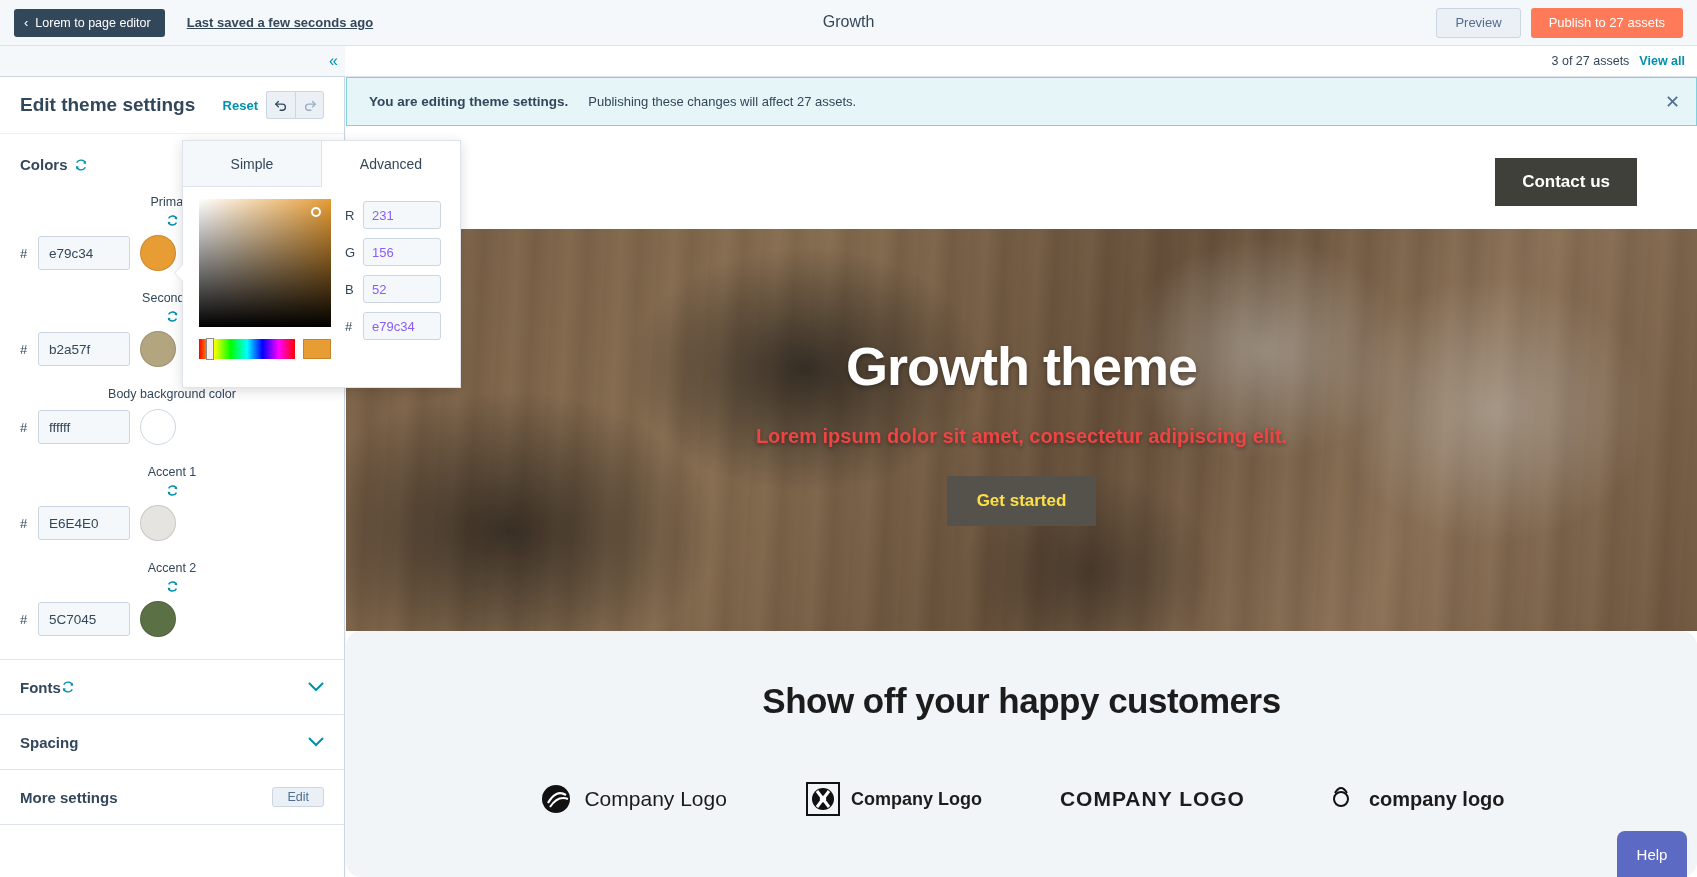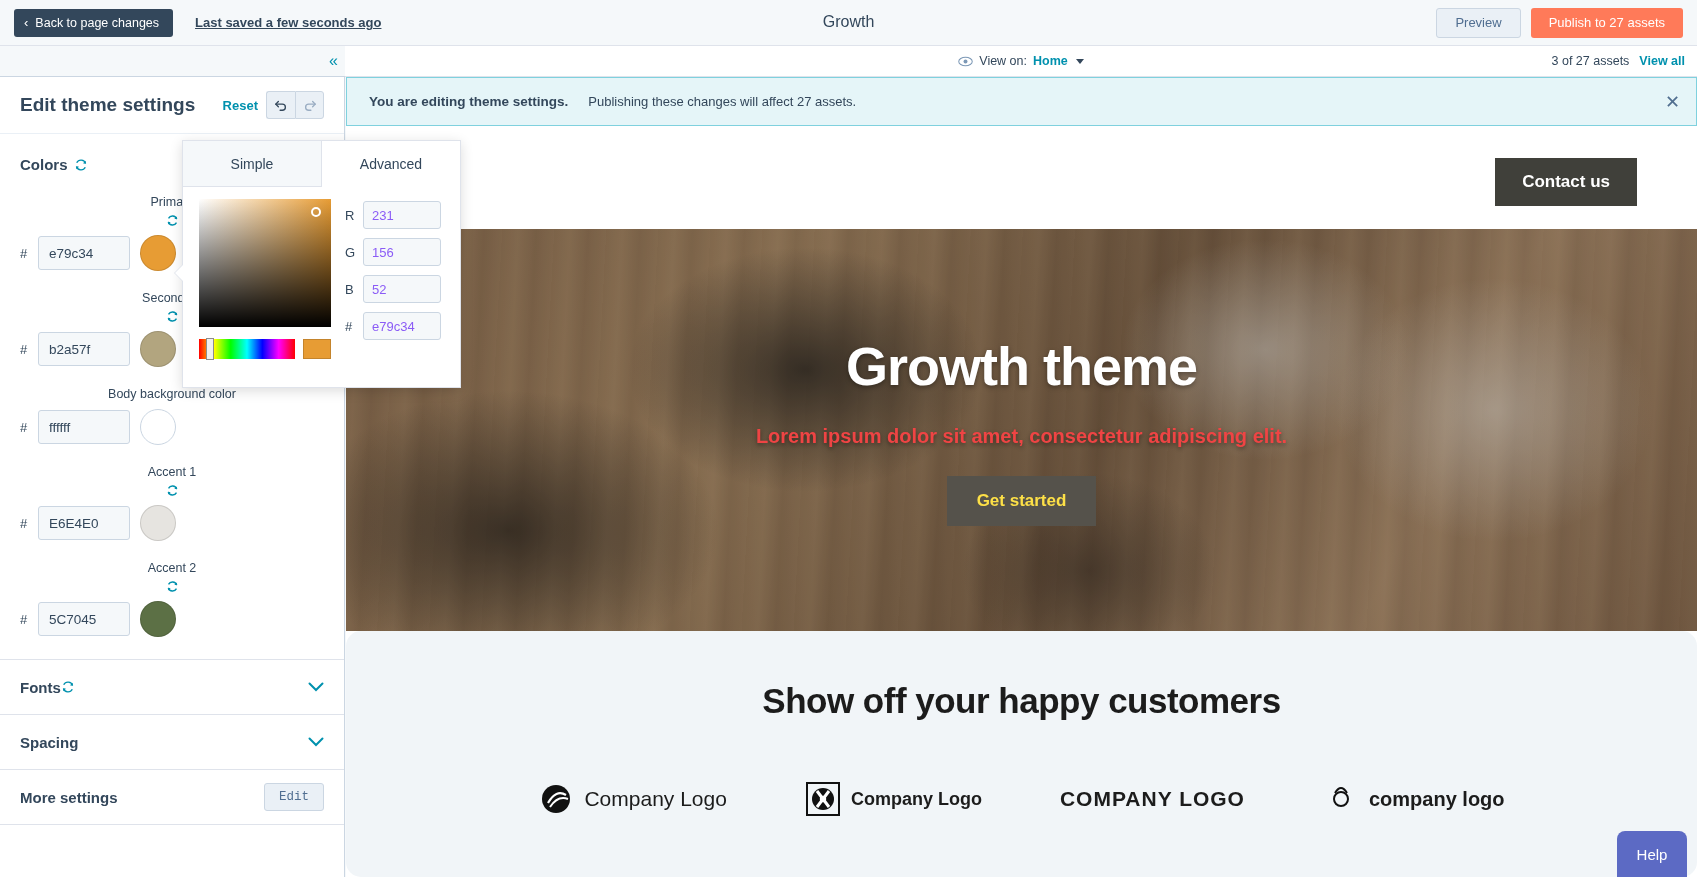--- a/index.html
+++ b/index.html
@@ -149,22 +149,22 @@
     display: flex; align-items: center; 
   }
   .chev-down { margin-left: auto; color: #0091ae; font-size: 13px; }
   .more-settings-row {
     height: 55px; display: flex; align-items: center;
     padding: 0 20px; border-bottom: 1px solid #dfe3eb;
   }
   .edit-btn {
     margin-left: auto; background: #eaf0f6; color: #506e91;
     border: 1px solid #cbd6e2; border-radius: 3px;
-    height: 28px; padding: 0 14px; font-size: 12.5px; cursor: pointer;
-    font-family: Liberation Mono, monospace;
+    height: 20px; padding: 0 14px; font-size: 12.5px; cursor: pointer;
+    font-family: Liberation Sans, sans-serif;
   }
 
   
   .picker {
     position: absolute; left: 182px; top: 140px;
     width: 279px; height: 248px;
     background: #fff; border: 1px solid #dfe3eb;
     box-shadow: 0 3px 12px rgba(0,0,0,0.14);
     z-index: 60;
   }
@@ -318,46 +318,35 @@
     display: flex; align-items: center; justify-content: center;
     font-size: 15px; cursor: pointer; z-index: 70;
   }
 </style>
 </head>
 <body>
 
 <div class="topbar">
   <button class="back-btn">
     <span class="back-chevron">‹</span>
-    <span>Back to page changes</span>
+    <span>Lorem to page editor</span>
   </button>
   <span class="last-saved">Last saved a few seconds ago</span>
   <div class="page-title-top">Growth</div>
   <div class="topbar-right">
     <button class="preview-btn">Preview</button>
     <button class="publish-btn">Publish to 27 assets</button>
   </div>
 </div>
 
 <div class="sidebar-topstrip">
   <span class="collapse-btn">«</span>
 </div>
 
 <div class="secondbar">
-  <div class="viewon">
-    <span class="eye-icon">
-      <svg width="15" height="15" viewBox="0 0 16 16">
-          <ellipse cx="8" cy="8" rx="7.2" ry="4.6" fill="none" stroke="#7c98b6" stroke-width="1.1"></ellipse>
-          <circle cx="8" cy="8" r="2.1" fill="#7c98b6"></circle>
-        </svg>
-    </span>
-    <span>View on:</span>
-    <span class="viewon-value">Home</span>
-    <span class="caret-down"></span>
-  </div>
   <div class="assets-count">
     <span>3 of 27 assets</span>
     <span class="view-all">View all</span>
   </div>
 </div>
 
 <div class="sidebar">
   <div class="sidebar-header">
     <span class="sidebar-title">Edit theme settings</span>
     <div class="sidebar-header-right">

